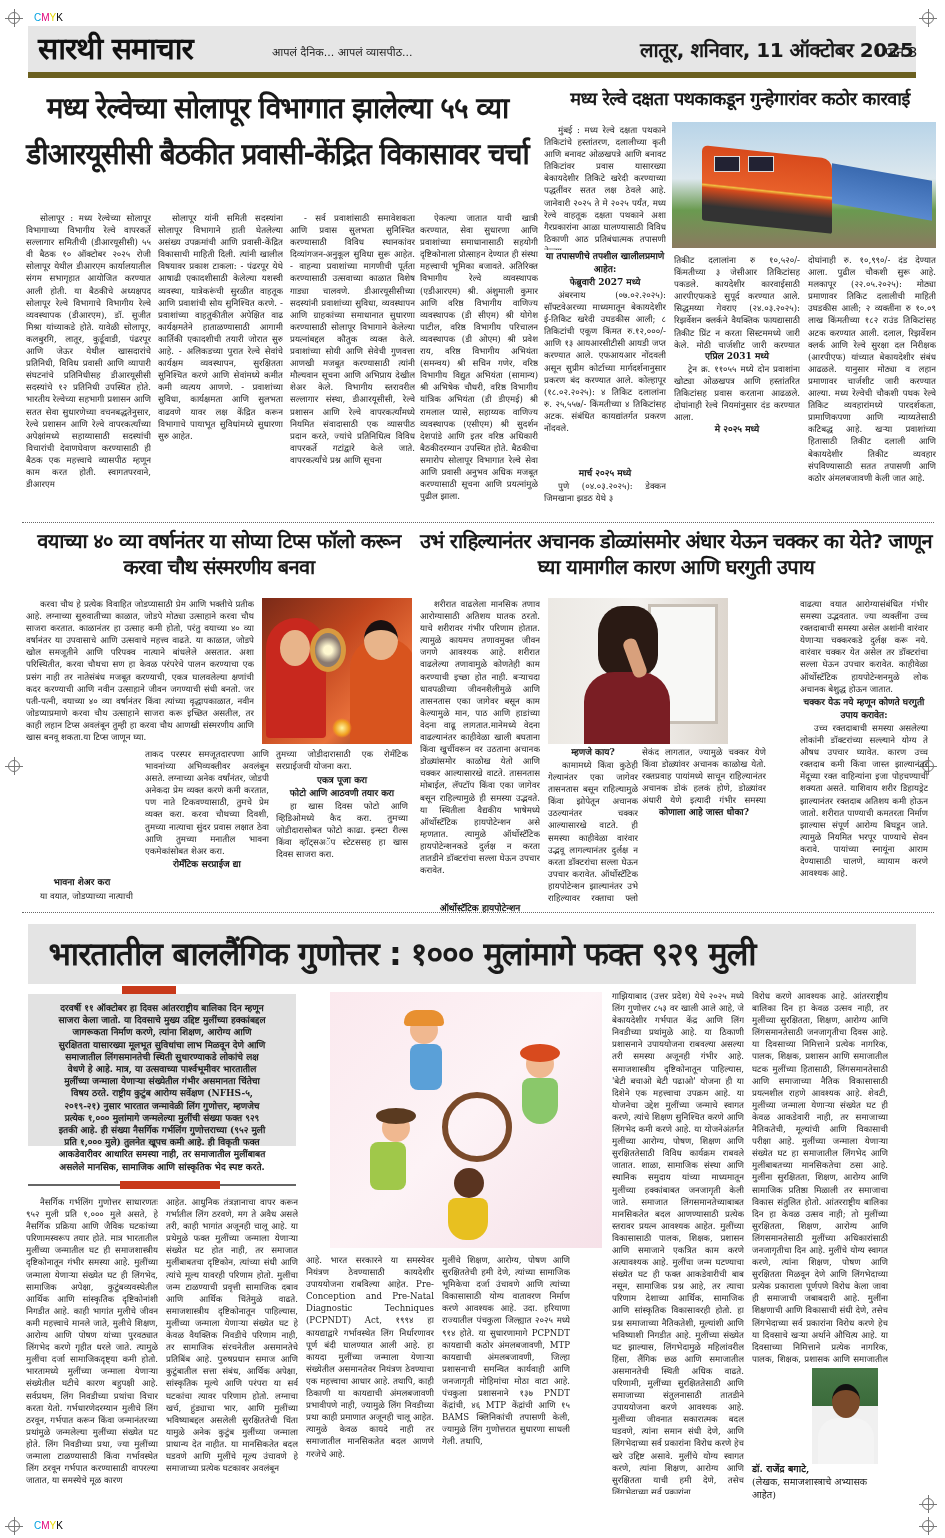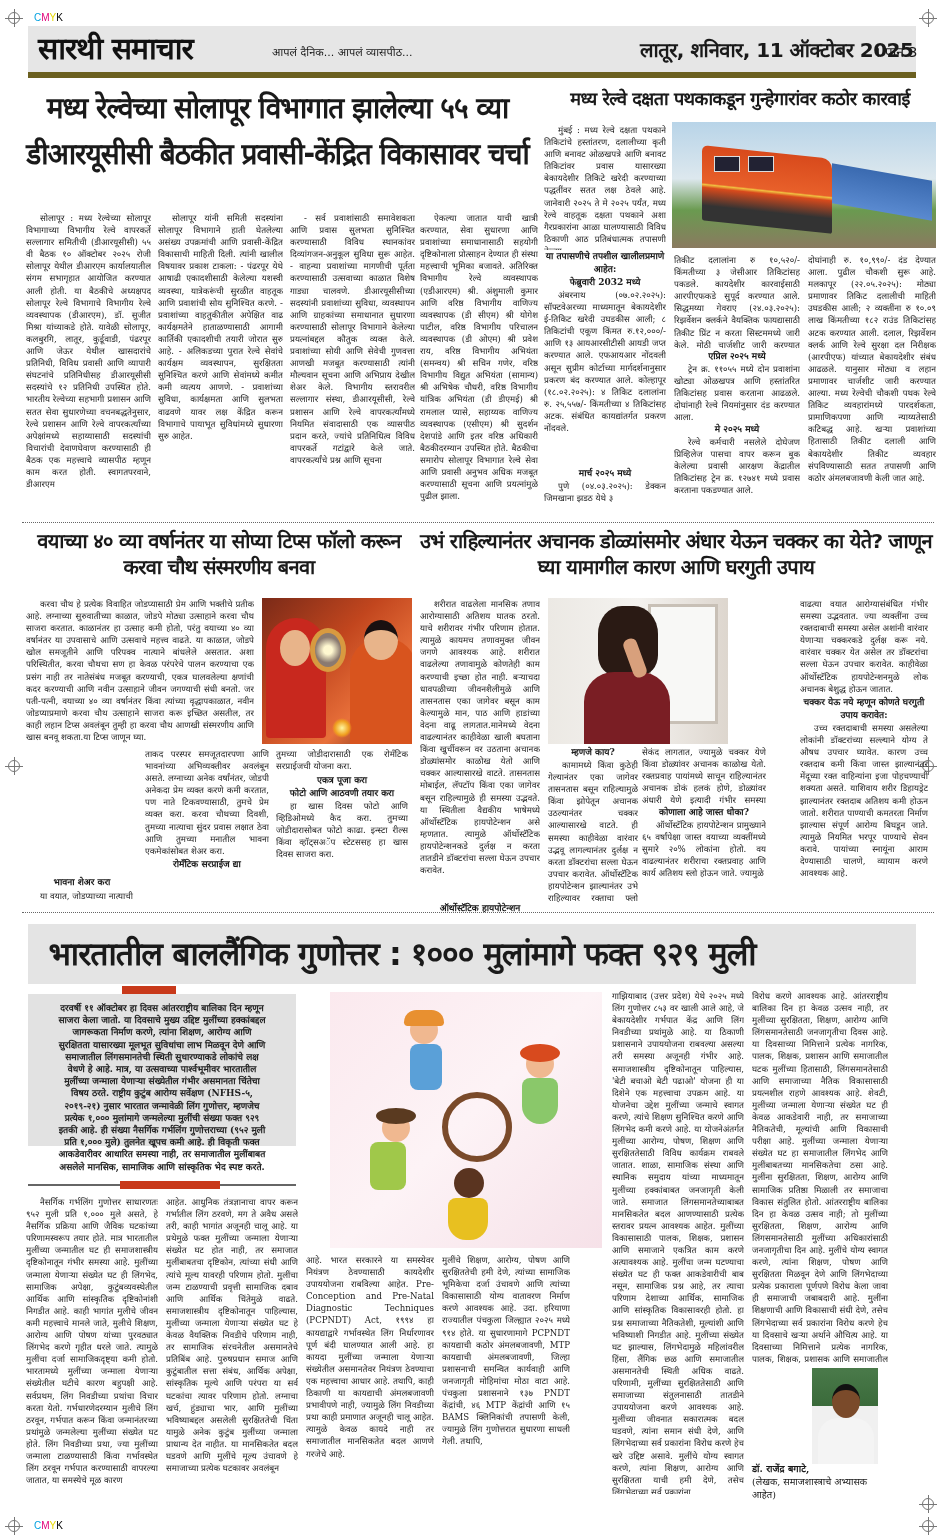--- a/index.html
+++ b/index.html
@@ -80,31 +80,30 @@
 <div class="abs h-rail">मध्य रेल्वे दक्षता पथकाकडून गुन्हेगारांवर कठोर कारवाई</div>
 <div class="abs txt" style="left:544px;top:124px;width:122px;height:126px">मुंबई : मध्य रेल्वे दक्षता पथकाने तिकिटांचे हस्तांतरण, दलालीच्या कृती आणि बनावट ओळखपत्रे आणि बनावट तिकिटांवर प्रवास यासारख्या बेकायदेशीर तिकिटे खरेदी करण्याच्या पद्धतींवर सतत लक्ष ठेवले आहे. जानेवारी २०२५ ते मे २०२५ पर्यंत, मध्य रेल्वे वाहतूक दक्षता पथकाने अशा गैरप्रकारांना आळा घालण्यासाठी विविध ठिकाणी आठ प्रतिबंधात्मक तपासणी केल्या.</div>
 <div class="abs train">
   <div class="loco"></div>
   <div class="win" style="left:42px;top:34px;width:26px;height:16px"></div>
   <div class="win" style="left:76px;top:34px;width:26px;height:16px"></div>
   <div class="coach"></div>
 </div>
 <div class="abs" style="left:544px;top:250px;width:122px">
   <div class="sub">या तपासणीचे तपशील खालीलप्रमाणे आहेत:</div>
-  <div class="sub">फेब्रुवारी 2032 मध्ये</div>
+  <div class="sub">फेब्रुवारी 2027 मध्ये</div>
   <div class="txt" style="height:178px">अंबरनाथ (०७.०२.२०२५): सॉफ्टवेअरच्या माध्यमातून बेकायदेशीर ई-तिकिट खरेदी उघडकीस आली; ८ तिकिटांची एकूण किंमत रु.१२,०००/- आणि १३ आयआरसीटीसी आयडी जप्त करण्यात आले. एफआयआर नोंदवली असून सुप्रीम कोर्टाच्या मार्गदर्शनानुसार प्रकरण बंद करण्यात आले. कोल्हापूर (१८.०२.२०२५): ४ तिकिट दलालांना रु. २५,५५७/- किंमतीच्या ४ तिकिटांसह अटक. संबंधित कायद्यांतर्गत प्रकरण नोंदवले.</div>
   <div class="sub">मार्च २०२५ मध्ये</div>
   <div class="txt" style="height:24px">पुणे (०४.०३.२०२५): डेक्कन जिमखाना झडठ येथे ३</div>
 </div>
 <div class="abs" style="left:674px;top:254px;width:126px">
   <div class="txt noind" style="height:96px">तिकीट दलालांना रु १०,५२०/- किंमतीच्या ३ जेसीआर तिकिटांसह पकडले. कायदेशीर कारवाईसाठी आरपीएफकडे सुपूर्द करण्यात आले. सिद्धमय्या गेवराए (२४.०३.२०२५): रिझर्वेशन क्लर्कने वैयक्तिक फायद्यासाठी तिकीट प्रिंट न करता सिस्टममध्ये जारी केले. मोठी चार्जशीट जारी करण्यात आली.</div>
-  <div class="sub">एप्रिल २०२५ मध्ये</div>
+  <div class="sub">एप्रिल 2031 मध्ये</div>
   <div class="txt" style="height:60px">ट्रेन क्र. ११०५५ मध्ये दोन प्रवाशांना खोट्या ओळखपत्र आणि हस्तांतरित तिकिटांसह प्रवास करताना आढळले. दोघांनाही रेल्वे नियमांनुसार दंड करण्यात आला.</div>
   <div class="sub">मे २०२५ मध्ये</div>
-  <div class="txt" style="height:60px">रेल्वे कर्मचारी नसलेले दोघेजण प्रिव्हिलेज पासचा वापर करून बुक केलेल्या प्रवासी आरक्षण केंद्रातील तिकिटांसह ट्रेन क्र. १२७४१ मध्ये प्रवास करताना पकडण्यात आले.</div>
 </div>
 <div class="abs txt noind" style="left:808px;top:254px;width:128px;height:262px">दोघांनाही रु. १०,९९०/- दंड देण्यात आला. पुढील चौकशी सुरू आहे. मलकापूर (२२.०५.२०२५): मोठ्या प्रमाणावर तिकिट दलालीची माहिती उघडकीस आली; २ व्यक्तींना रु १०.०९ लाख किंमतीच्या १८२ राउंड तिकिटांसह अटक करण्यात आली. दलाल, रिझर्वेशन क्लर्क आणि रेल्वे सुरक्षा दल निरीक्षक (आरपीएफ) यांच्यात बेकायदेशीर संबंध आढळले. यानुसार मोठ्या व लहान प्रमाणावर चार्जशीट जारी करण्यात आल्या. मध्य रेल्वेची चौकशी पथक रेल्वे तिकिट व्यवहारांमध्ये पारदर्शकता, प्रामाणिकपणा आणि न्याय्यतेसाठी कटिबद्ध आहे. खऱ्या प्रवाशांच्या हितासाठी तिकीट दलाली आणि बेकायदेशीर तिकीट व्यवहार संपविण्यासाठी सतत तपासणी आणि कठोर अंमलबजावणी केली जात आहे.</div>
 <div class="dots" style="left:22px;top:522px;width:912px"></div>
 
 <div class="abs h-sec" style="left:24px;top:528px;width:390px">वयाच्या ४० व्या वर्षानंतर या सोप्या टिप्स फॉलो करून करवा चौथ संस्मरणीय बनवा</div>
 <div class="abs karva">
   <div class="woman"></div>
     <div class="face1"></div>
     <div class="man"></div>
     <div class="face2"></div>
@@ -136,21 +135,20 @@
     <div class="body"></div>
     <div class="arm"></div>
 </div>
 <div class="abs" style="left:548px;top:746px;width:90px">
   <div class="sub">म्हणजे काय?</div>
   <div class="txt" style="height:146px">कामामध्ये किंवा कुठेही गेल्यानंतर एका जागेवर तासनतास बसून राहिल्यामुळे किंवा झोपेतून अचानक उठल्यानंतर चक्कर आल्यासारखे वाटते. ही समस्या काहीवेळा वारंवार उद्भवू लागल्यानंतर दुर्लक्ष न करता डॉक्टरांचा सल्ला घेऊन उपचार करावेत. ऑर्थोस्टॅटिक हायपोटेन्शन झाल्यानंतर उभे राहिल्यावर रक्ताचा फ्लो खाली पायांकडे जाऊन साचतो. त्यामुळे शरीराला ही स्थिती नियंत्रणात ठेवण्यासाठी काही</div>
 </div>
 <div class="abs" style="left:642px;top:746px;width:124px">
   <div class="txt noind" style="height:60px">सेकंद लागतात, ज्यामुळे चक्कर येणे किंवा डोळ्यांवर अचानक काळोख येतो. रक्तप्रवाह पायांमध्ये साचून राहिल्यानंतर अचानक डोकं हलकं होणे, डोळ्यांवर अंधारी येणे इत्यादी गंभीर समस्या उद्भवतात.</div>
   <div class="sub">कोणाला आहे जास्त धोका?</div>
-  <div class="txt" style="height:62px">ऑर्थोस्टॅटिक हायपोटेन्शन प्रामुख्याने ६५ वर्षांपेक्षा जास्त वयाच्या व्यक्तींमध्ये सुमारे २०% लोकांना होतो. वय वाढल्यानंतर शरीराचा रक्तप्रवाह आणि कार्य अतिशय स्लो होऊन जाते. ज्यामुळे</div>
 </div>
 <div class="abs" style="left:800px;top:598px;width:128px">
   <div class="txt noind" style="height:98px">वाढत्या वयात आरोग्यासंबंधित गंभीर समस्या उद्भवतात. ज्या व्यक्तींना उच्च रक्तदाबाची समस्या असेल अशांनी वारंवार येणाऱ्या चक्करकडे दुर्लक्ष करू नये. वारंवार चक्कर येत असेल तर डॉक्टरांचा सल्ला घेऊन उपचार करावेत. काहीवेळा ऑर्थोस्टॅटिक हायपोटेन्शनमुळे लोक अचानक बेशुद्ध होऊन जातात.</div>
   <div class="sub">चक्कर येऊ नये म्हणून कोणते घरगुती उपाय करावेत:</div>
   <div class="txt" style="height:176px">उच्च रक्तदाबाची समस्या असलेल्या लोकांनी डॉक्टरांच्या सल्ल्याने योग्य ते औषध उपचार घ्यावेत. कारण उच्च रक्तदाब कमी किंवा जास्त झाल्यानंतर मेंदूच्या रक्त वाहिन्यांना इजा पोहचण्याची शक्यता असते. याशिवाय शरीर डिहायड्रेट झाल्यानंतर रक्तदाब अतिशय कमी होऊन जातो. शरीरात पाण्याची कमतरता निर्माण झाल्यास संपूर्ण आरोग्य बिघडून जाते. त्यामुळे नियमित भरपूर पाण्याचे सेवन करावे. पायांच्या स्नायूंना आराम देण्यासाठी चालणे, व्यायाम करणे आवश्यक आहे.</div>
 </div>
 <div class="dots" style="left:22px;top:912px;width:912px"></div>
 
 <div class="abs big-h-band"></div>
 <div class="abs big-h">भारतातील बाललैंगिक गुणोत्तर : १००० मुलांमागे फक्त ९२९ मुली</div>

